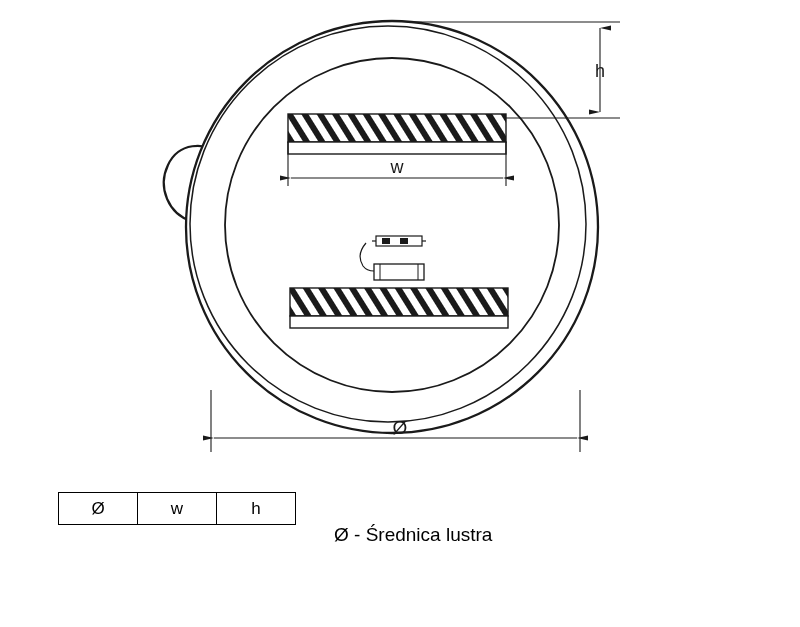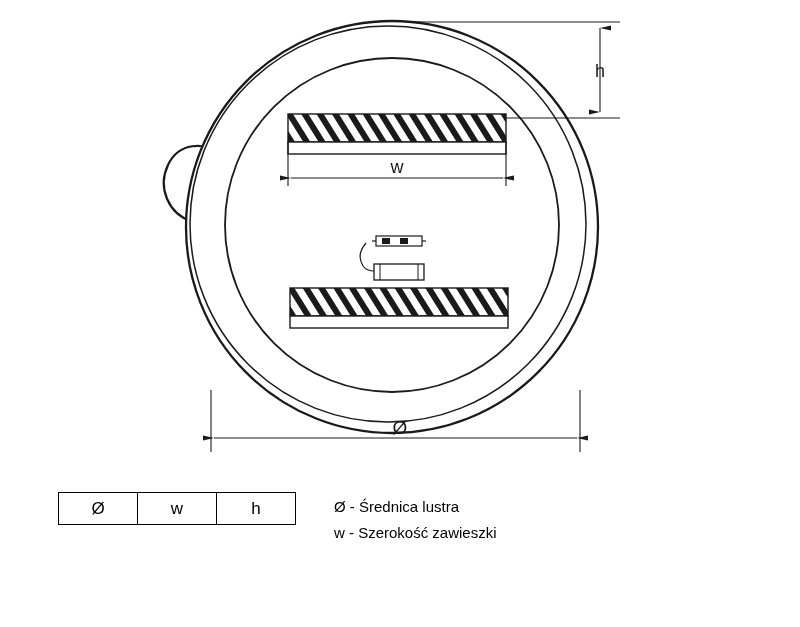--- a/index.html
+++ b/index.html
@@ -33,22 +33,22 @@
     border: 1px solid #000000;
     width: 78px;
     height: 31px;
     text-align: center;
     font-weight: normal;
     padding: 0;
   }
   .legend {
     position: absolute;
     left: 334px;
-    top: 494px;
-    font-size: 15px;
+    top: 522px;
+    font-size: 19px;
     line-height: 26px;
   }
   .legend div {
     white-space: nowrap;
   }
 </style>
 </head>
 <body>
 
 <svg id="drawing" viewBox="0 0 800 627">
@@ -134,14 +134,13 @@
       <th>w</th>
       <th>h</th>
     </tr>
   </thead>
   <tbody>
   </tbody>
 </table>
 
 <div class="legend">
   <div>Ø - Średnica lustra</div>
-  <div>w - Szerokość zawieszki</div>
 </div>
 
 </body></html>

